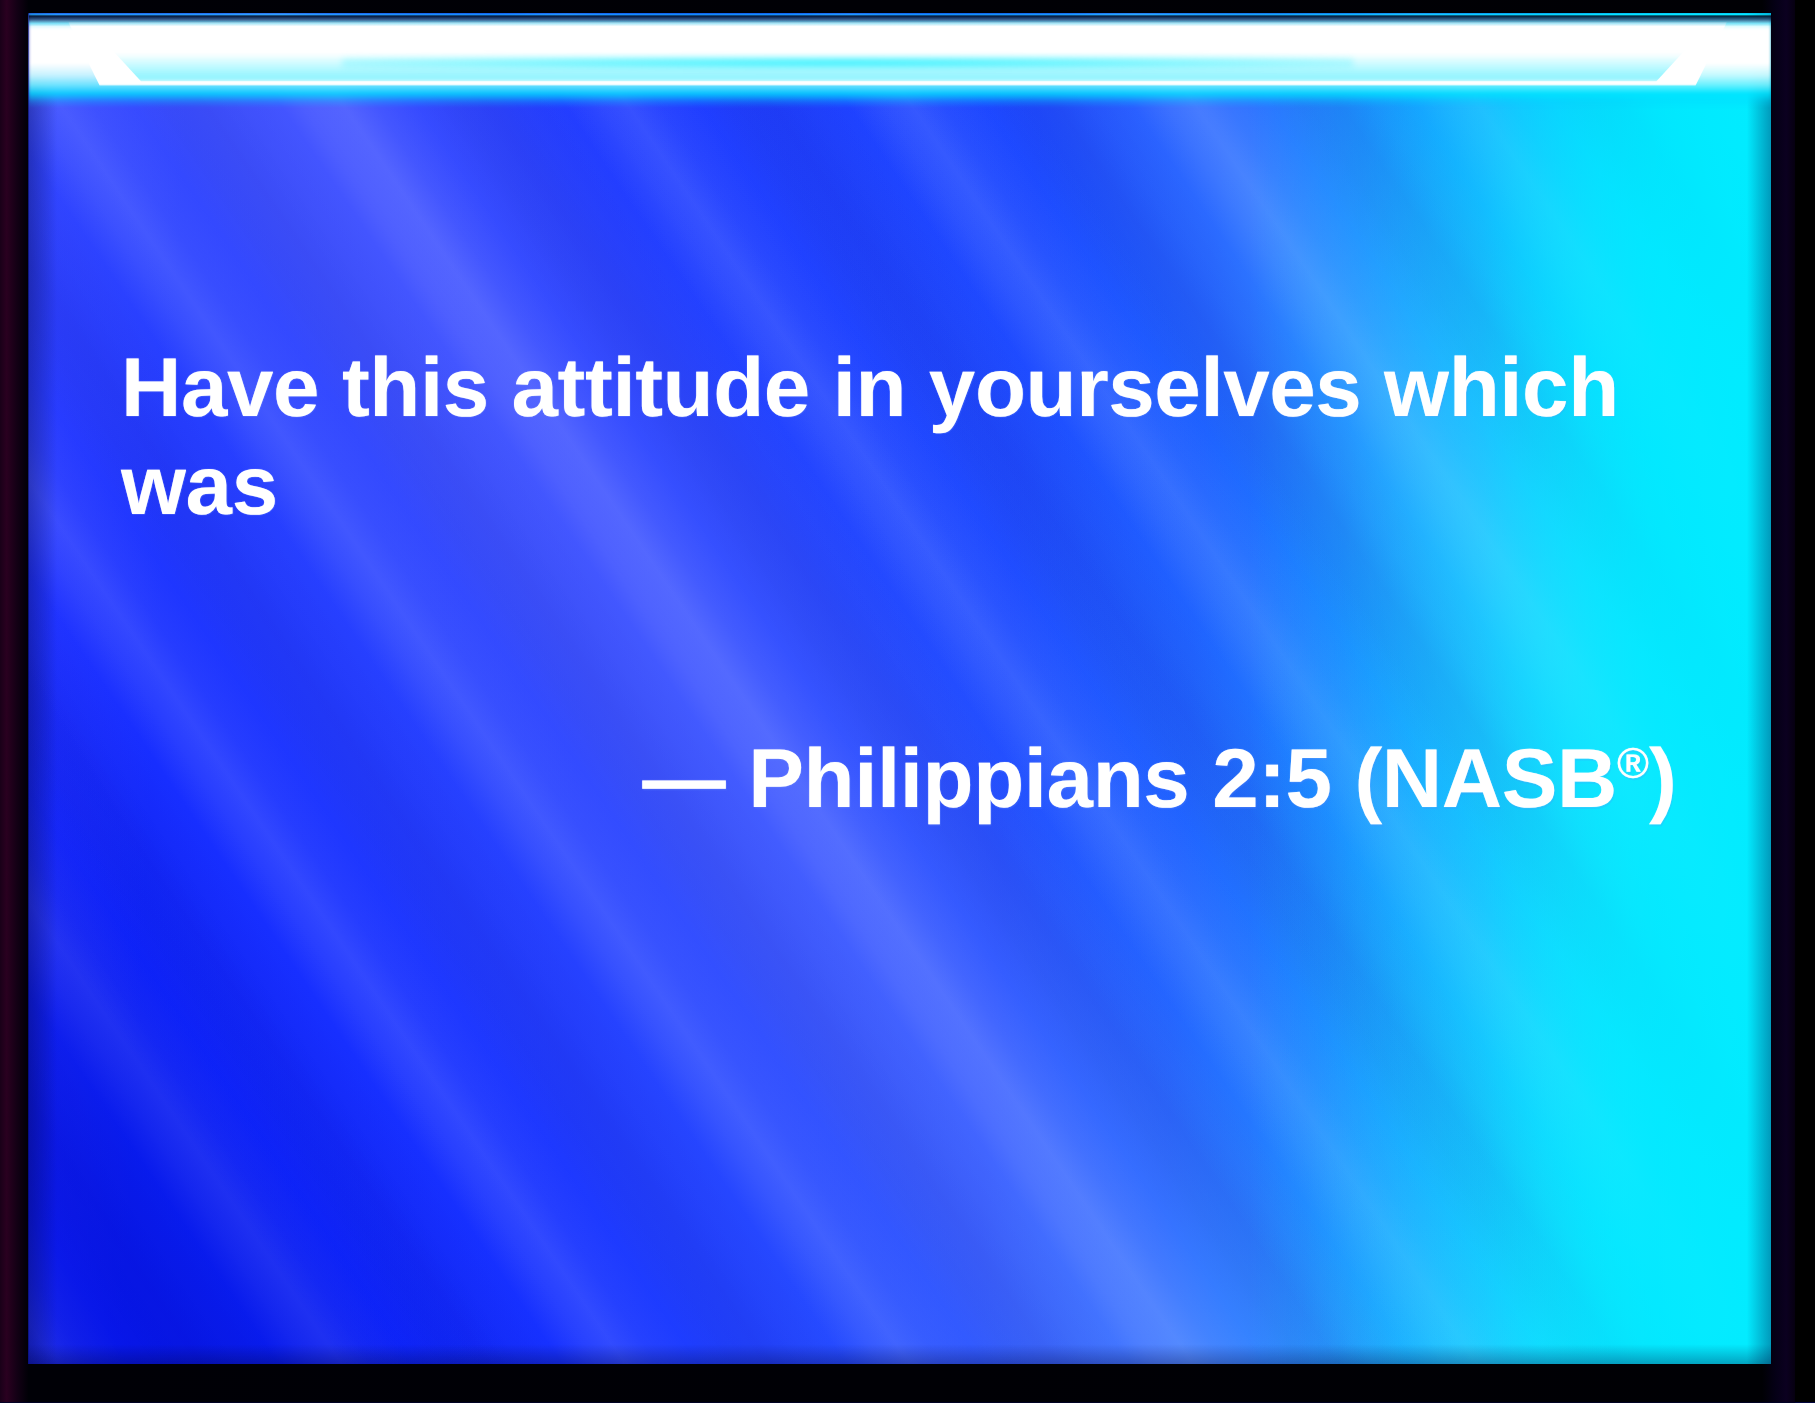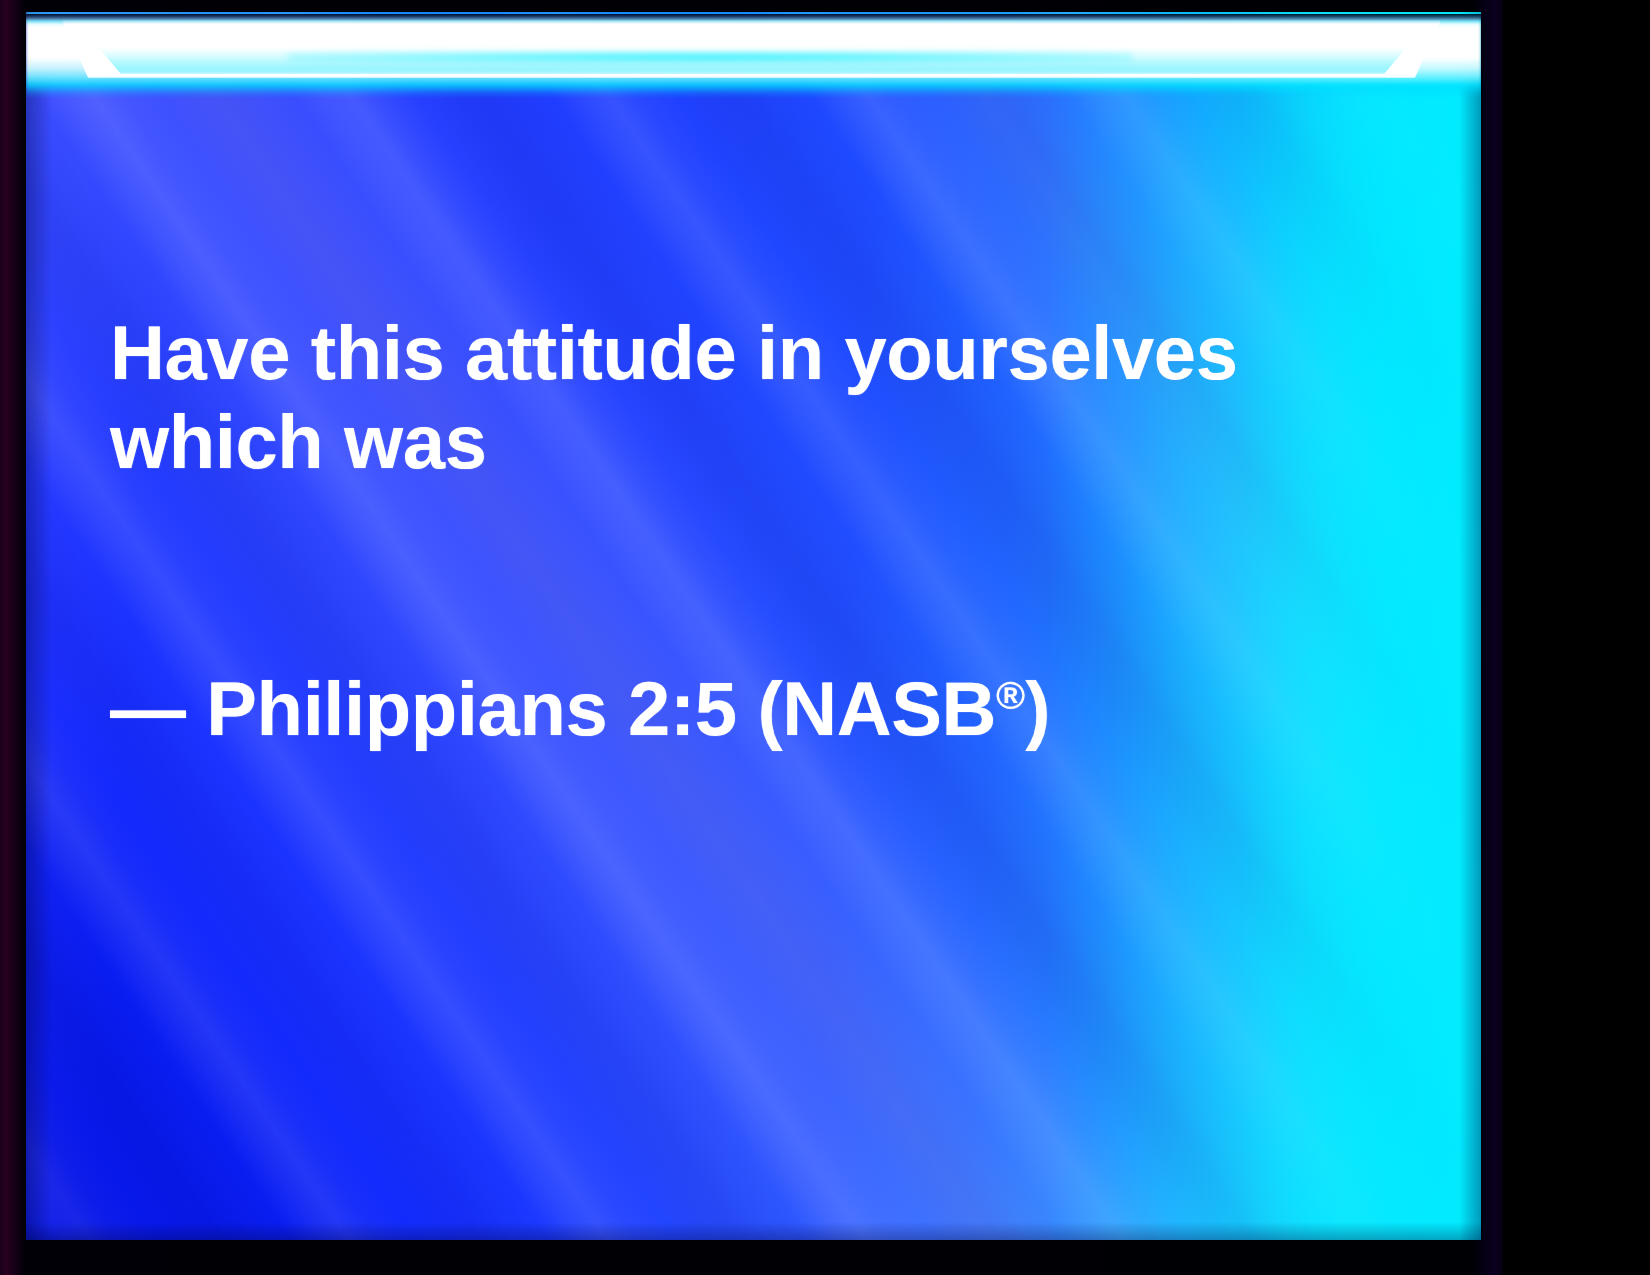--- a/index.html
+++ b/index.html
@@ -3,21 +3,21 @@
 <meta charset="utf-8">
 <style>
   html, body {
     margin: 0;
     padding: 0;
     background: #000000;
   }
 
   #slide {
     position: relative;
-    width: 1503px;
+    width: 1632px;
     height: 1275px;
     overflow: hidden;
     background: #000000;
     font-family: "Liberation Sans", sans-serif;
   }
 
   
   .frame-border {
     position: absolute;
     inset: 0;
@@ -260,21 +260,21 @@
     white-space: pre-wrap;
     text-shadow:
       0 0 1px rgba(255,255,255,0.55),
       1px 1px 0 rgba(90,130,255,0.18);
   }
   .verse .line {
     display: block;
   }
   .verse .ref-line {
     display: block;
-    text-align: left;
+    text-align: right;
     padding-right: 2px;
   }
   .verse sup.reg {
     font-size: 0.52em;
     vertical-align: super;
     line-height: 0;
     letter-spacing: 0;
   }
 </style>
 </head>

